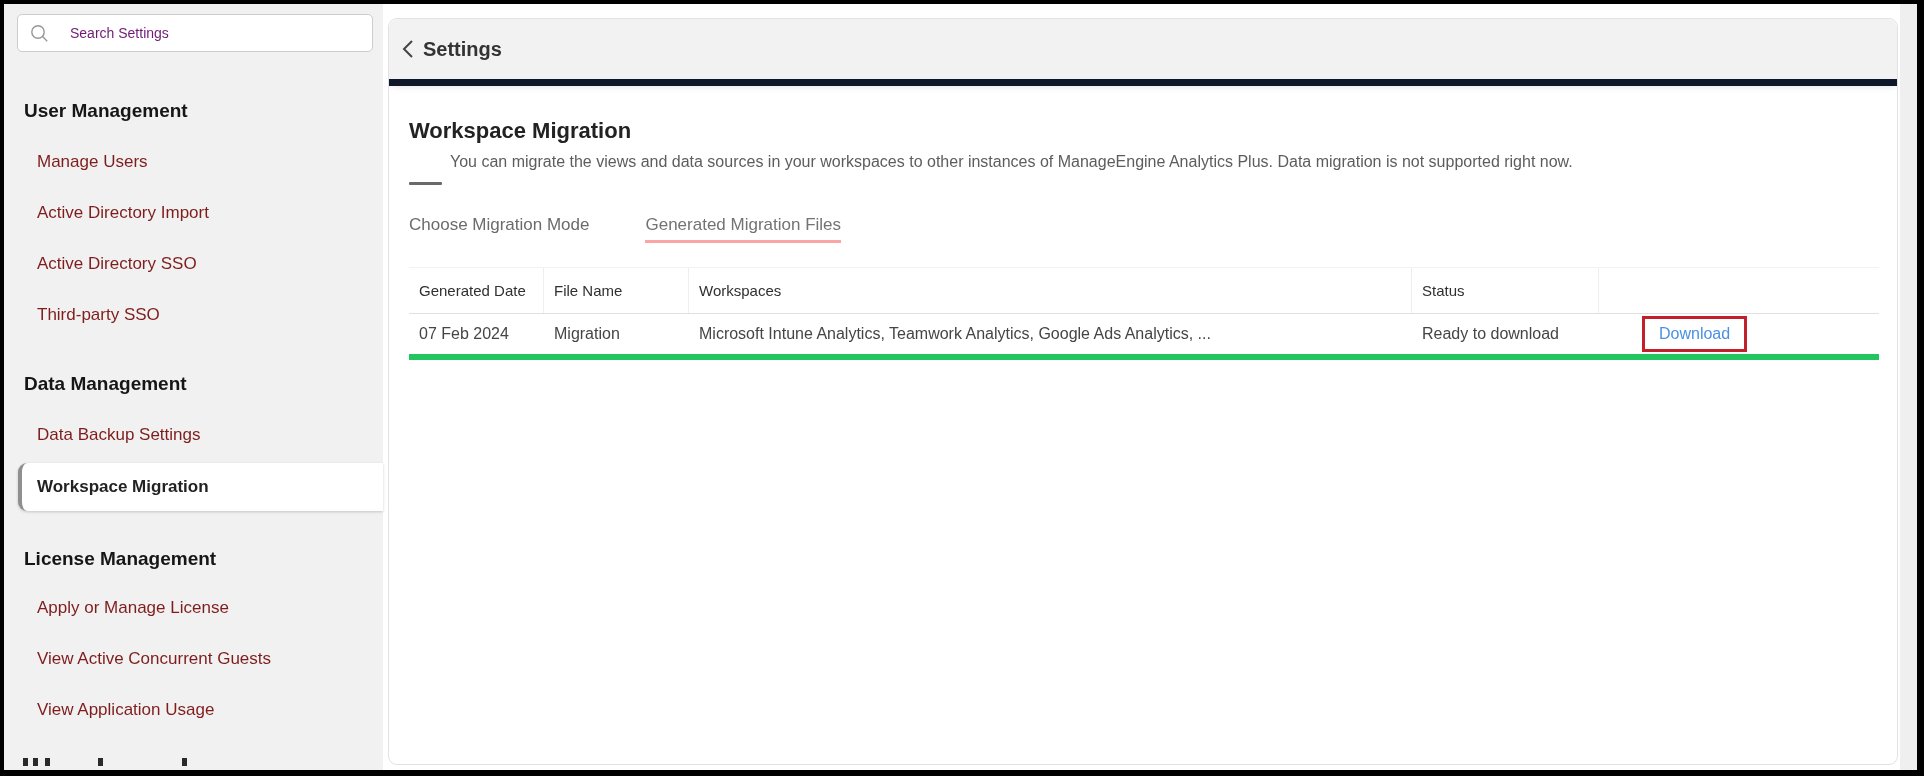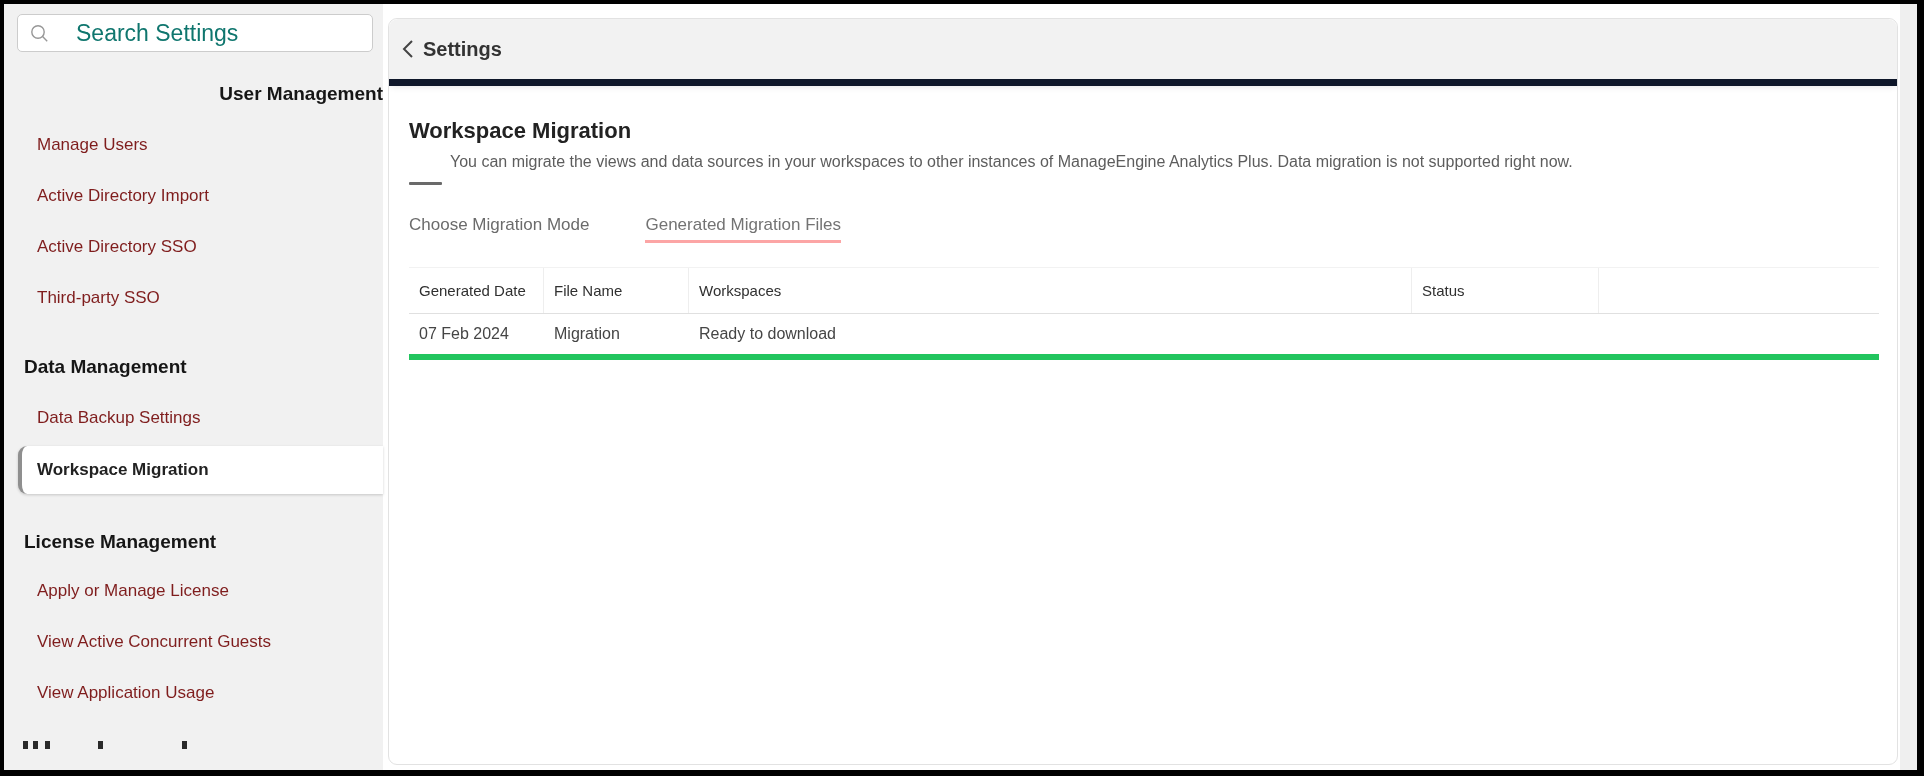--- a/index.html
+++ b/index.html
@@ -10,25 +10,25 @@
   }
   .page{position:absolute;left:4px;top:4px;right:7px;bottom:6px;background:#ffffff;overflow:hidden;}
 
   
   .sidebar{position:absolute;left:0;top:0;bottom:0;width:379px;background:#f1f1f1;}
   .search-box{
     position:absolute;left:13px;top:10px;width:356px;height:38px;background:#fff;
     border:1px solid #cccccc;border-radius:5px;display:flex;align-items:center;box-sizing:border-box;
   }
   .search-box .mag{margin-left:12px;display:flex;align-items:center;}
-  .search-placeholder{color:#0f766e;font-size:23px;margin-left:27px;}
+  .search-placeholder{color:#701a75;font-size:14px;margin-left:21px;}
   .nav{position:absolute;left:0;right:0;top:50px;}
   .nav-heading{font-size:19px;font-weight:700;color:#161616;padding-left:20px;height:23px;line-height:23px;}
   .nav-item{font-size:17px;color:#7f1d1d;padding-left:33px;height:22px;line-height:22px;margin-top:29px;cursor:pointer;}
-  .h-um{margin-top:28px;text-align:right;}
+  .h-um{margin-top:45px;}
   .h-dm{margin-top:46px;}
   .h-lm{margin-top:36px;}
   .first-after-heading{margin-top:29px;}
   .nav-item-selected{
     margin-top:17px;margin-left:14px;height:48px;background:#ffffff;
     border-left:4px solid #8f8f8f;border-radius:9px 0 0 9px;
     box-shadow:0 1px 3px rgba(0,0,0,0.18);
     display:flex;align-items:center;box-sizing:border-box;padding-left:15px;
     font-size:17px;font-weight:700;color:#222;cursor:pointer;
   }
@@ -141,19 +141,25 @@
           <div class="tcell c1">Generated Date</div>
           <div class="tcell c2">File Name</div>
           <div class="tcell c3">Workspaces</div>
           <div class="tcell c4">Status</div>
           <div class="tcell c5"></div>
         </div>
 
         <div class="trow tdata">
           <div class="tcell c1">07 Feb 2024</div>
           <div class="tcell c2">Migration</div>
+          <div class="tcell c3">Microsoft Intune Analytics, Teamwork Analytics, Google Ads Analytics, ...</div>
           <div class="tcell c4">Ready to download</div>
+          <div class="tcell c5" style="padding-left:0;">
+            <span class="download-wrap">
+              <span class="download-link">Download</span>
+            </span>
+          </div>
         </div>
       </div>
     </div>
   </div>
 
 </div>
 
 </body></html>

